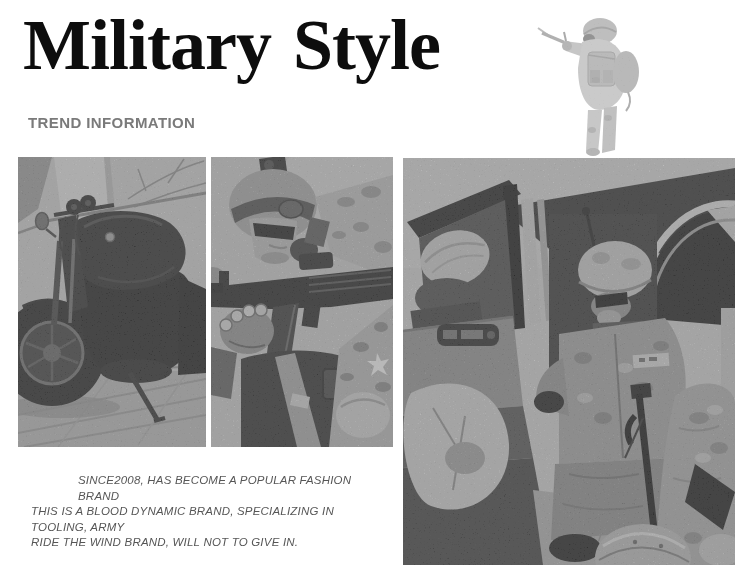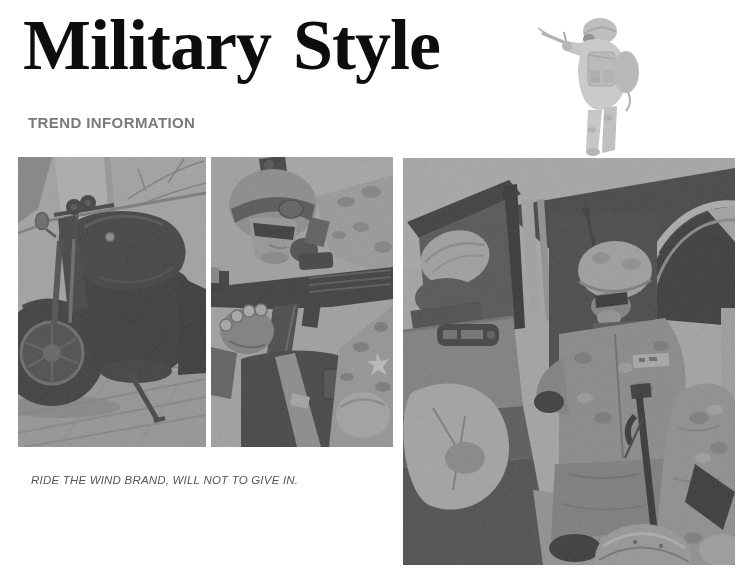--- a/index.html
+++ b/index.html
@@ -351,16 +351,18 @@
         <circle cx="232" cy="384" r="2.2" fill="#636363"></circle>
           <circle cx="258" cy="388" r="2.2" fill="#636363"></circle>
         <path d="M196,402 Q240,376 286,404" stroke="#7b7b7b" stroke-width="2" fill="none"></path>
       </g>
       <rect width="332" height="407" filter="url(#fRb)" opacity="0.30"></rect>
       <rect width="332" height="407" filter="url(#fRw)" opacity="0.22"></rect>
     </svg>
   </div>
 
   <p class="desc">
+    <span class="l1">SINCE2008, HAS BECOME A POPULAR FASHION BRAND</span>
+    <span>THIS IS A BLOOD DYNAMIC BRAND, SPECIALIZING IN TOOLING, ARMY</span>
     <span>RIDE THE WIND BRAND, WILL NOT TO GIVE IN.</span>
   </p>
 
 </div>
 
 </body></html>

